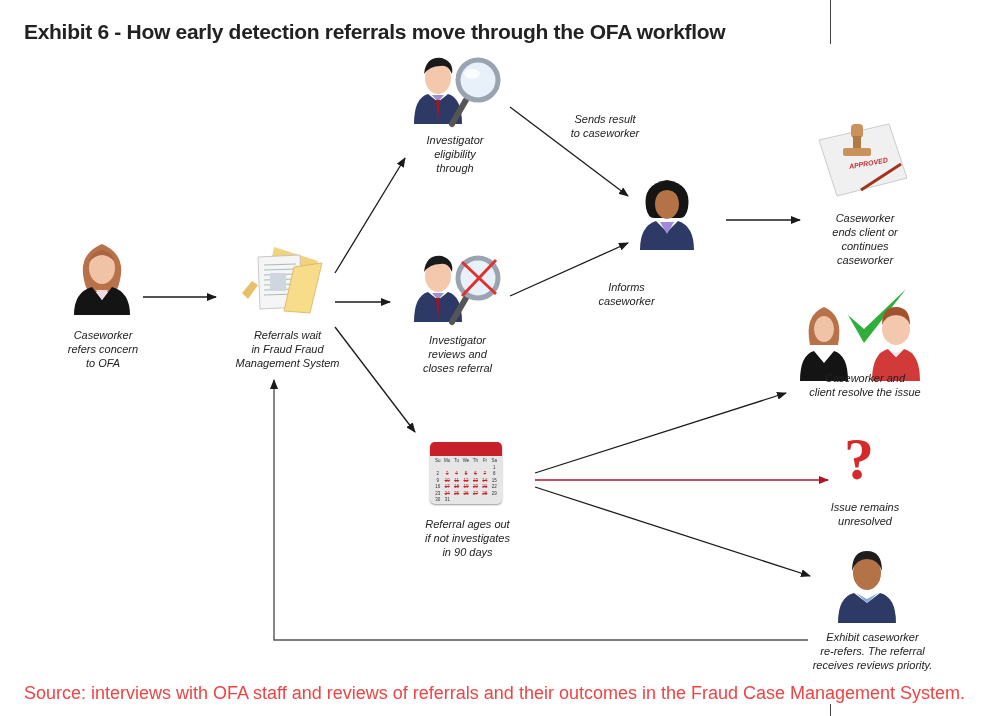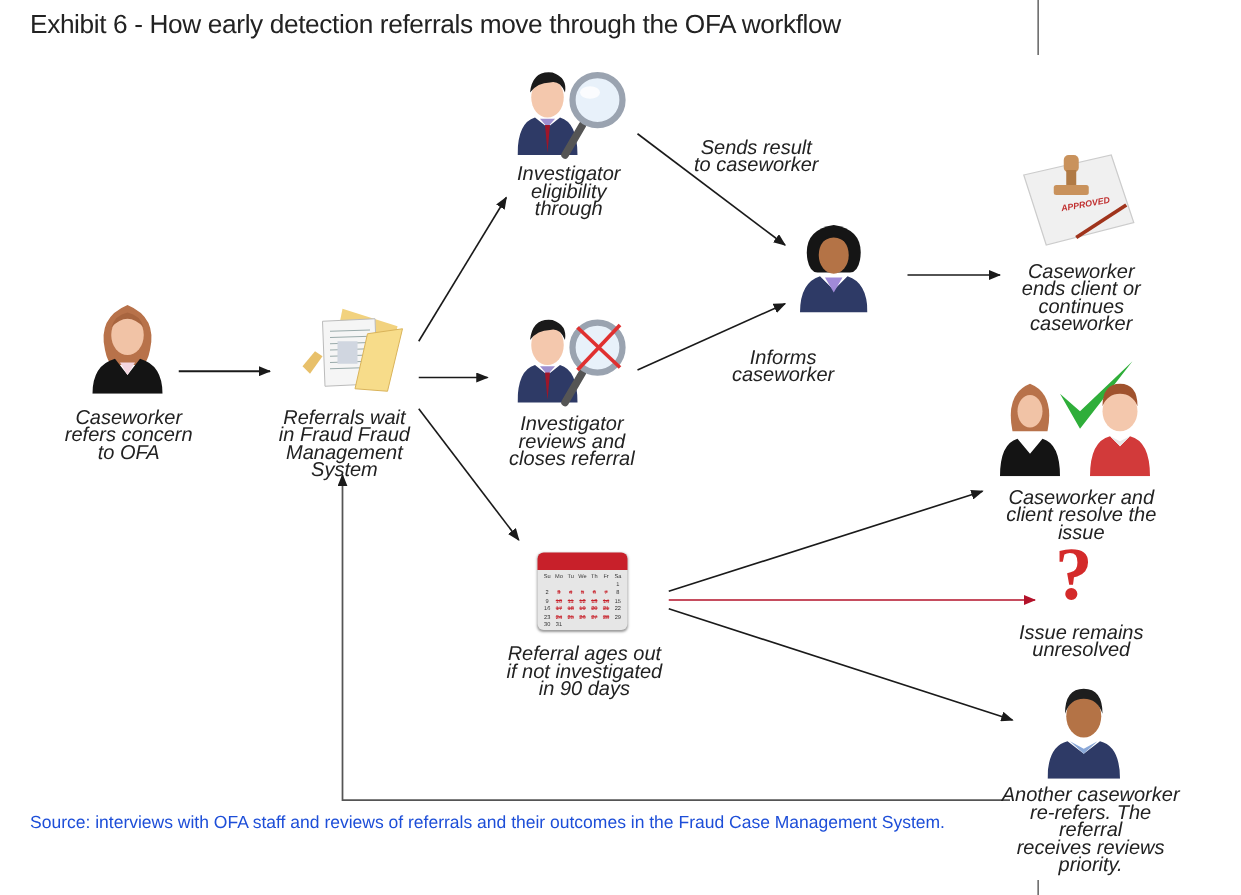--- a/index.html
+++ b/index.html
@@ -1,23 +1,23 @@
 <!DOCTYPE html>
 <html><head>
 <meta charset="utf-8">
 <style>
   html, body { margin: 0; padding: 0; background: #ffffff; }
   body { width: 993px; height: 716px; position: relative; overflow: hidden;
          font-family: "Liberation Sans", sans-serif; color: #1a1a1a; }
-  .title { position: absolute; left: 24px; top: 8px; font-size: 21px; font-weight: normal;
+  .title { position: absolute; left: 24px; top: 20px; font-size: 21px; font-weight: bold;
            letter-spacing: -0.3px; color: #222; white-space: nowrap; }
   .vrule-top { position: absolute; left: 830px; top: 0; width: 1px; height: 44px; background: #444; }
   .vrule-bot { position: absolute; left: 830px; top: 704px; width: 1px; height: 12px; background: #444; }
-  .source { position: absolute; left: 24px; top: 649px; font-size: 14px; color: #1d4ed8; white-space: nowrap; }
-  .label { position: absolute; font-style: italic; font-size: 16px; line-height: 14px;
+  .source { position: absolute; left: 24px; top: 683px; font-size: 18px; color: #ef4444; white-space: nowrap; }
+  .label { position: absolute; font-style: italic; font-size: 11px; line-height: 14px;
            text-align: center; color: #222; }
   .icon { position: absolute; }
   svg.arrows { position: absolute; left: 0; top: 0; }
 </style>
 </head>
 <body>
 
 <div class="title">Exhibit 6 - How early detection referrals move through the OFA workflow</div>
 <div class="vrule-top"></div>
 <div class="vrule-bot"></div>
@@ -66,21 +66,21 @@
       <line x1="26" y1="27" x2="58" y2="26"></line>
     <line x1="26" y1="32" x2="58" y2="31"></line>
       <line x1="26" y1="37" x2="58" y2="36"></line>
     <line x1="26" y1="42" x2="58" y2="41"></line>
       <line x1="26" y1="47" x2="58" y2="46"></line>
     <line x1="26" y1="52" x2="58" y2="51"></line>
   </g>
   <rect x="32" y="30" width="16" height="18" fill="#d0d6e0"></rect>
   <path d="M56 24 L84 20 L72 70 L46 68 Z" fill="#f7dc8a" stroke="#d9b35a" stroke-width="0.8"></path>
 </svg>
-<div class="label" style="left:208px;top:328px;width:135px">
+<div class="label" style="left:220px;top:328px;width:135px">
   <div>Referrals wait</div>
   <div>in Fraud Fraud</div>
   <div>Management System</div>
 </div>
 
 <svg class="icon" style="left:414px;top:52px" width="96" height="76" viewBox="0 0 96 76">
   <ellipse cx="24" cy="26" rx="13" ry="16" fill="#f4c8ad"></ellipse>
   <path d="M10 22 Q12 4 28 6 Q40 10 38 22 Q34 12 26 14 Q16 14 10 22 Z" fill="#1a1a1a"></path>
   <path d="M0 72 Q0 46 14 42 L24 50 L34 42 Q48 46 48 72 Z" fill="#2e3a66"></path>
   <path d="M18 43 L24 50 L30 43 Z" fill="#9e8fd0"></path>
@@ -147,21 +147,21 @@
 <svg class="icon" style="left:798px;top:285px" width="132" height="96" viewBox="0 0 132 96">
   <path d="M12 60 Q6 30 26 22 Q46 30 40 60 Z" fill="#b8724a"></path>
   <ellipse cx="26" cy="44" rx="10" ry="13" fill="#f1c3a6"></ellipse>
   <path d="M2 96 Q2 70 16 66 L26 78 L36 66 Q50 70 50 96 Z" fill="#141414"></path>
   <path d="M50 30 L66 58 L108 4 L66 44 Z" fill="#2fae3a"></path>
   <ellipse cx="98" cy="44" rx="14" ry="16" fill="#f4c8ad"></ellipse>
   <path d="M84 40 Q84 22 98 22 Q112 22 112 40 Q108 30 98 30 Q88 30 84 40 Z" fill="#a0522d"></path>
   <path d="M74 96 Q74 68 90 64 L98 72 L106 64 Q122 68 122 96 Z" fill="#d23a3a"></path>
   <path d="M90 64 L98 72 L106 64 L98 68 Z" fill="#e8e8e8"></path>
 </svg>
-<div class="label" style="left:790px;top:392px;width:150px">
+<div class="label" style="left:790px;top:371px;width:150px">
   <div>Caseworker and</div>
   <div>client resolve the issue</div>
 </div>
 
 <div class="icon" style="left:430px;top:442px;width:72px;height:62px;background:#e6e6e6;border-radius:5px;box-shadow:0 1px 2px #999;">
   <div style="height:14px;background:#c8202a;border-radius:5px 5px 0 0;"></div>
   <div id="cal-grid" style="font-size:4.5px;line-height:6.5px;color:#333;padding:2px 3px;display:grid;grid-template-columns:repeat(7,1fr);text-align:center;font-family:'Liberation Sans',sans-serif;">
       <span>Su</span>
       <span>Mo</span>
       <span>Tu</span>
@@ -208,35 +208,35 @@
       <span>31</span>
       <span></span>
       <span></span>
       <span></span>
       <span></span>
       <span></span>
     </div>
 </div>
 <div class="label" style="left:405px;top:517px;width:125px">
   <div>Referral ages out</div>
-  <div>if not investigated</div>
+  <div>if not investigates</div>
   <div>in 90 days</div>
 </div>
 
 <div class="icon" style="left:844px;top:424px;font-size:60px;font-weight:bold;color:#d42a2a;line-height:70px;font-family:'Liberation Serif',serif;">?</div>
 <div class="label" style="left:815px;top:500px;width:100px">
   <div>Issue remains</div>
   <div>unresolved</div>
 </div>
 
 <svg class="icon" style="left:838px;top:545px" width="58" height="78" viewBox="0 0 58 78">
   <ellipse cx="29" cy="28" rx="14" ry="17" fill="#b47346"></ellipse>
   <path d="M14 26 Q14 6 29 6 Q44 6 44 26 Q40 14 29 14 Q18 14 14 26 Z" fill="#1e1e1e"></path>
   <path d="M0 78 Q0 52 16 48 L29 58 L42 48 Q58 52 58 78 Z" fill="#2e3a66"></path>
   <path d="M18 48 L29 58 L40 48 L29 54 Z" fill="#8aa8d8"></path>
 </svg>
 <div class="label" style="left:800px;top:630px;width:145px">
-  <div>Another caseworker</div>
+  <div>Exhibit caseworker</div>
   <div>re-refers. The referral</div>
   <div>receives reviews priority.</div>
 </div>
 
 <div class="source">Source: interviews with OFA staff and reviews of referrals and their outcomes in the Fraud Case Management System.</div>
 
 </body></html>

